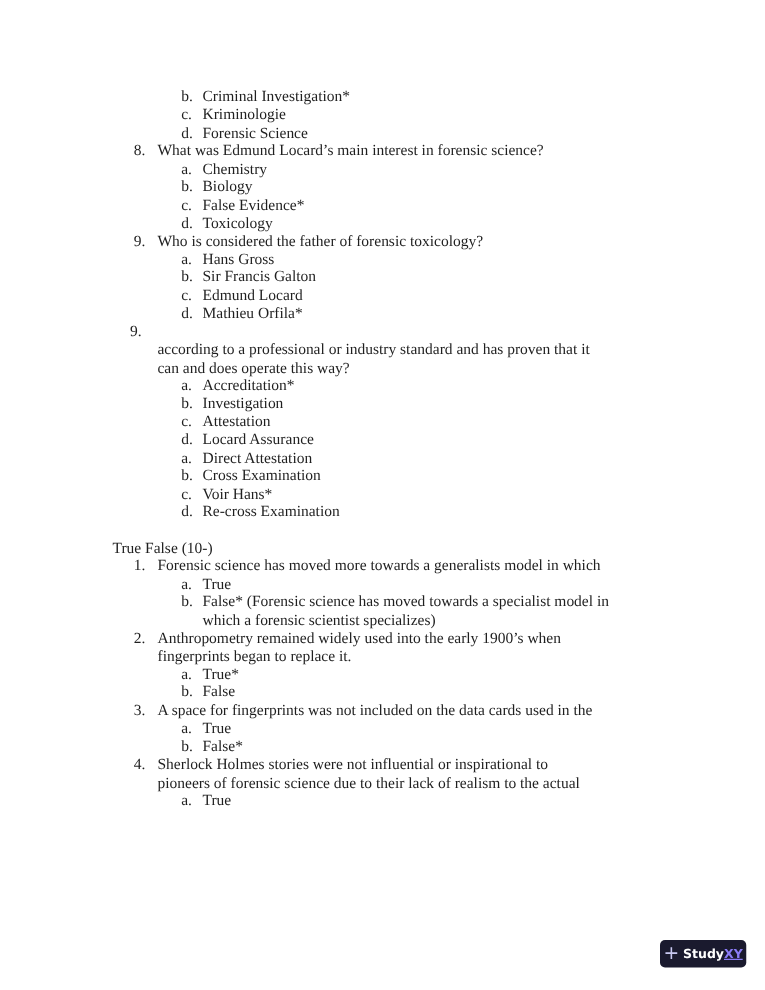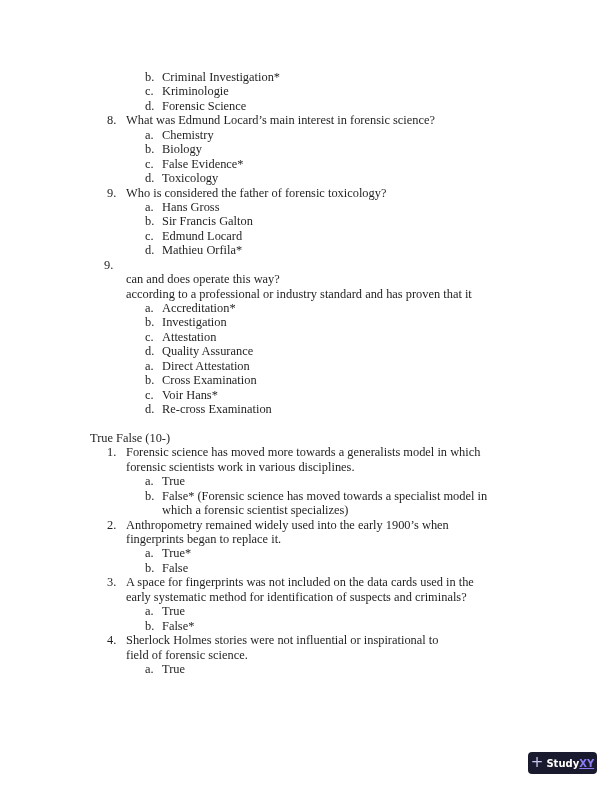--- a/index.html
+++ b/index.html
@@ -146,40 +146,40 @@
   </div>
   <div class="line">
     <span class="opt-letter">d.</span>
     <span class="opt-text">Mathieu Orfila*</span>
   </div>
 
   <div class="line">
     <span class="num" style="left:104px">9.</span>
   </div>
   <div class="line">
+    <span class="cont">according to a professional or industry standard and has proven that it</span>
+  </div>
+  <div class="line">
     <span class="cont">can and does operate this way?</span>
   </div>
   <div class="line">
-    <span class="cont">according to a professional or industry standard and has proven that it</span>
-  </div>
-  <div class="line">
     <span class="opt-letter">a.</span>
     <span class="opt-text">Accreditation*</span>
   </div>
   <div class="line">
     <span class="opt-letter">b.</span>
     <span class="opt-text">Investigation</span>
   </div>
   <div class="line">
     <span class="opt-letter">c.</span>
     <span class="opt-text">Attestation</span>
   </div>
   <div class="line">
     <span class="opt-letter">d.</span>
-    <span class="opt-text">Quality Assurance</span>
+    <span class="opt-text">Locard Assurance</span>
   </div>
 
   <div class="line">
     <span class="opt-letter">a.</span>
     <span class="opt-text">Direct Attestation</span>
   </div>
   <div class="line">
     <span class="opt-letter">b.</span>
     <span class="opt-text">Cross Examination</span>
   </div>
@@ -196,23 +196,20 @@
 
   <div class="line">
     <span class="section-title">True False (10-)</span>
   </div>
 
   <div class="line">
     <span class="tf-num">1.</span>
     <span class="qtext">Forensic science has moved more towards a generalists model in which</span>
   </div>
   <div class="line">
-    <span class="cont">forensic scientists work in various disciplines.</span>
-  </div>
-  <div class="line">
     <span class="opt-letter">a.</span>
     <span class="opt-text">True</span>
   </div>
   <div class="line">
     <span class="opt-letter">b.</span>
     <span class="opt-text">False* (Forensic science has moved towards a specialist model in</span>
   </div>
   <div class="line">
     <span class="opt-cont">which a forensic scientist specializes)</span>
   </div>
@@ -231,37 +228,34 @@
   <div class="line">
     <span class="opt-letter">b.</span>
     <span class="opt-text">False</span>
   </div>
 
   <div class="line">
     <span class="tf-num">3.</span>
     <span class="qtext">A space for fingerprints was not included on the data cards used in the</span>
   </div>
   <div class="line">
-    <span class="cont">early systematic method for identification of suspects and criminals?</span>
-  </div>
-  <div class="line">
     <span class="opt-letter">a.</span>
     <span class="opt-text">True</span>
   </div>
   <div class="line">
     <span class="opt-letter">b.</span>
     <span class="opt-text">False*</span>
   </div>
 
   <div class="line">
     <span class="tf-num">4.</span>
     <span class="qtext">Sherlock Holmes stories were not influential or inspirational to</span>
   </div>
   <div class="line">
-    <span class="cont">field of forensic science.</span>
+    <span class="cont">pioneers of forensic science due to their lack of realism to the actual</span>
   </div>
   <div class="line">
     <span class="opt-letter">a.</span>
     <span class="opt-text">True</span>
   </div>
 </div>
 
 <div class="badge">
   <span class="plus">+</span>
   <span><span>Study</span><span class="xy">XY</span></span>

